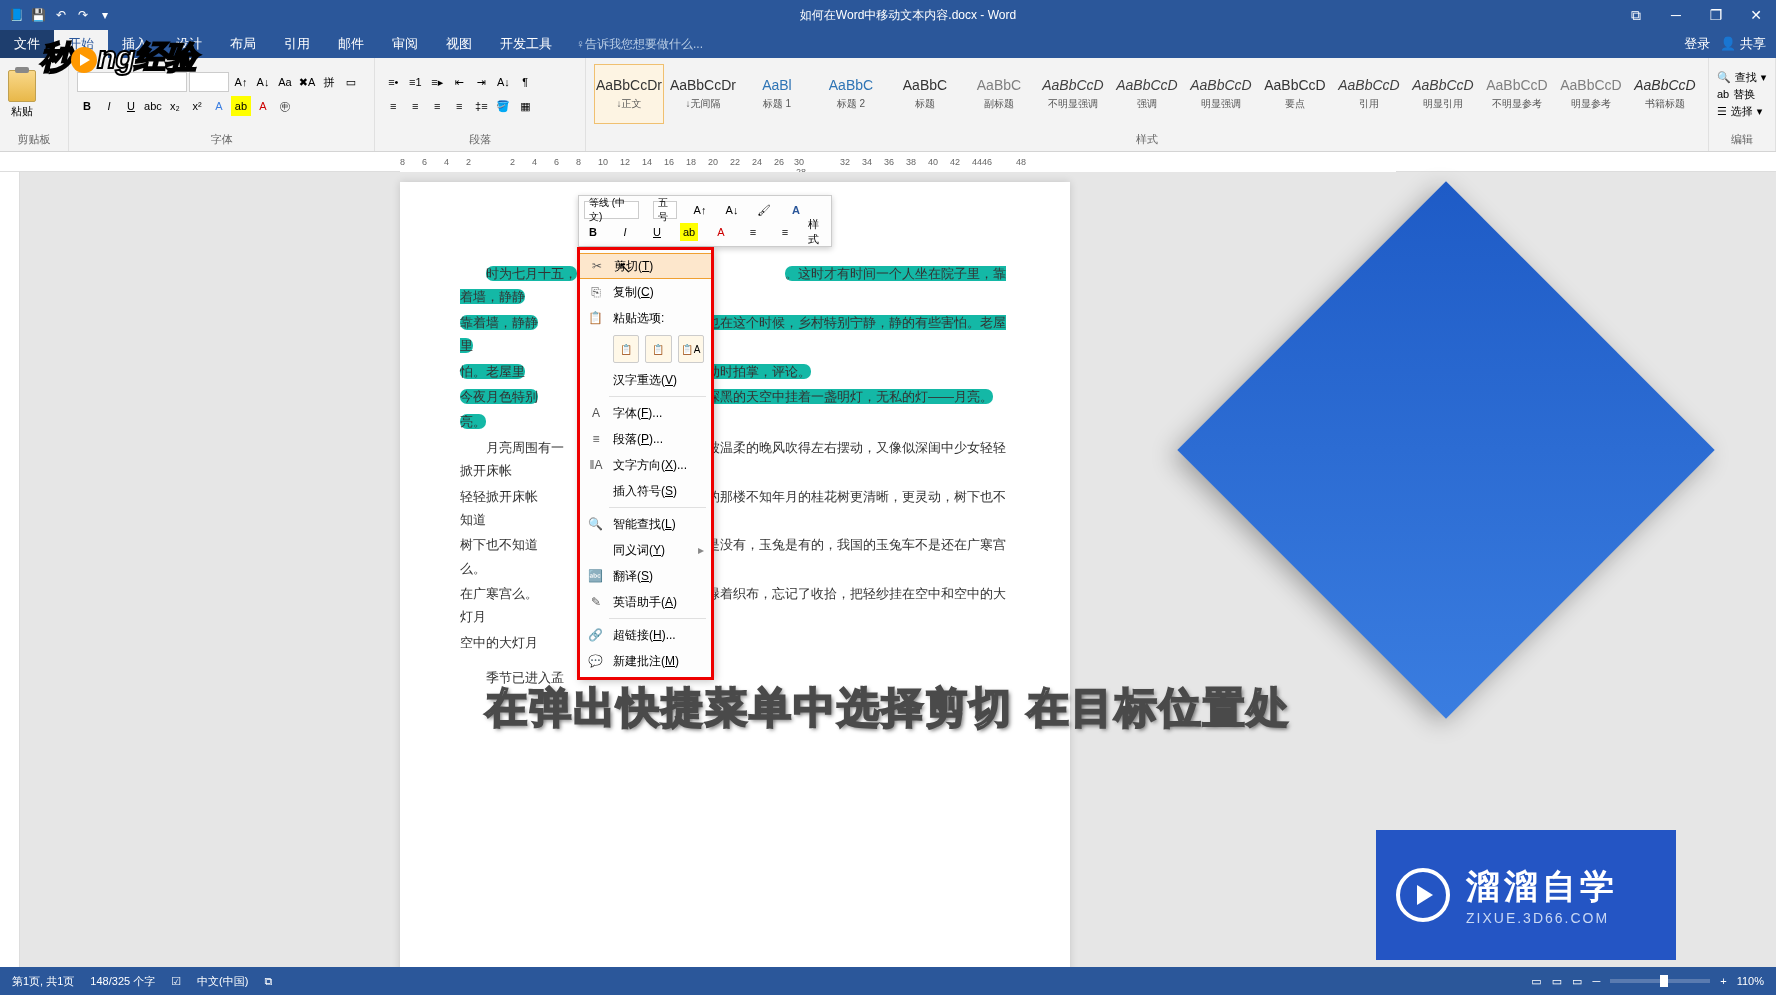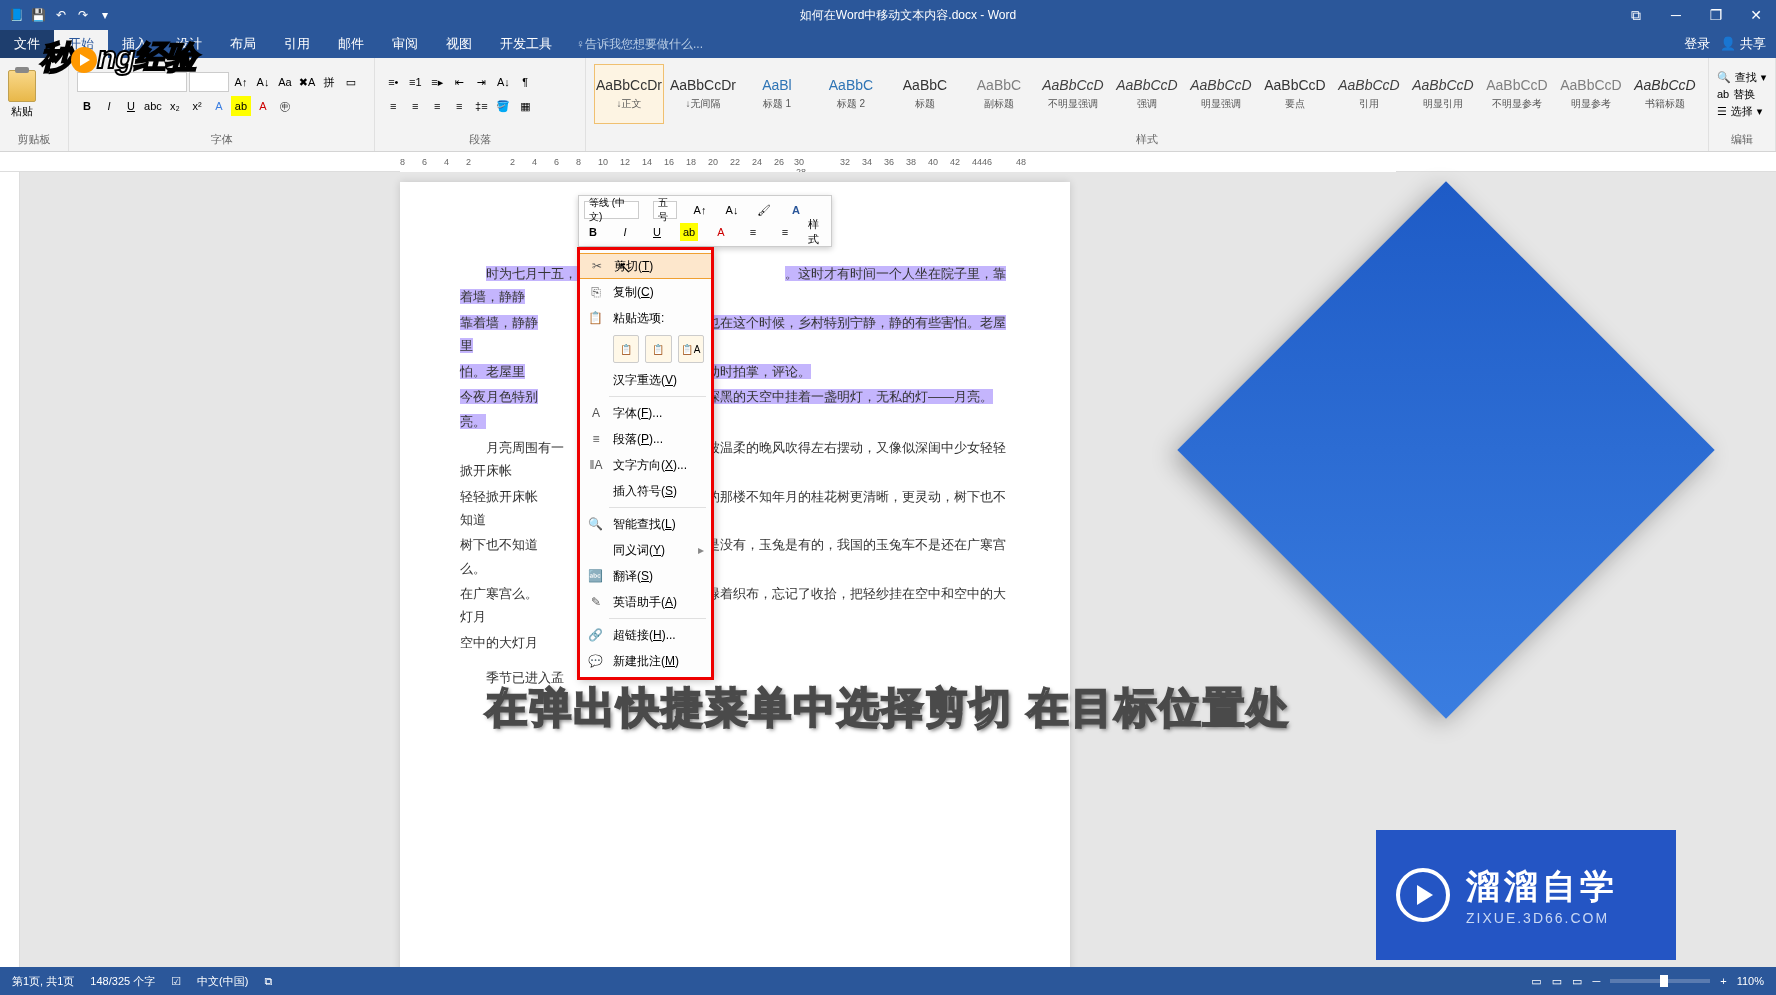--- a/index.html
+++ b/index.html
@@ -53,21 +53,21 @@
 
 .ruler-area { background: #fff; height: 20px; border-bottom: 1px solid #ddd; position: relative; }
 .ruler { position: absolute; left: 400px; right: 380px; height: 20px; background: #fff; font-size: 9px; display: flex; align-items: center; }
 .ruler span { position: absolute; color: #666; }
 
 
 .doc-area { position: absolute; top: 172px; left: 0; right: 0; bottom: 28px; background: #e6e6e6; overflow: hidden; }
 .vruler { position: absolute; left: 0; top: 0; width: 20px; bottom: 0; background: #fff; border-right: 1px solid #ddd; }
 .page { position: absolute; left: 400px; top: 10px; width: 670px; height: 800px; background: #fff; box-shadow: 0 0 8px rgba(0,0,0,0.15); padding: 80px 60px; font-size: 13px; line-height: 1.8; color: #333; }
 .page .para { text-indent: 2em; margin-bottom: 2px; }
-.page .selected { background: #c4b5fd; }
+.page .selected { background: #14b8a6; border-radius: 7px; }
 
 
 .mini-toolbar { position: absolute; left: 578px; top: 195px; background: #fdfdfd; border: 1px solid #ccc; box-shadow: 0 2px 6px rgba(0,0,0,0.2); padding: 3px; font-size: 11px; }
 .mini-row { display: flex; gap: 14px; align-items: center; padding: 2px; }
 .mini-ctrl { border: 1px solid #ccc; background: #fff; height: 18px; padding: 0 4px; font-size: 10px; display: flex; align-items: center; }
 .mini-icon { width: 18px; height: 18px; display: flex; align-items: center; justify-content: center; }
 
 
 .context-menu { position: absolute; left: 578px; top: 248px; width: 135px; background: #fdfdfd; border: 1px solid #ccc; box-shadow: 2px 2px 8px rgba(0,0,0,0.25); font-size: 12px; padding: 4px 0; }
 .context-menu.redbox { outline: 3px solid #e00; outline-offset: -2px; }

